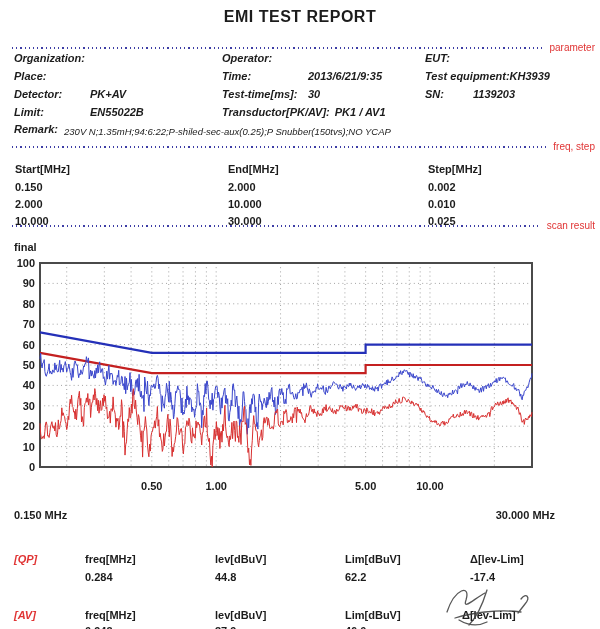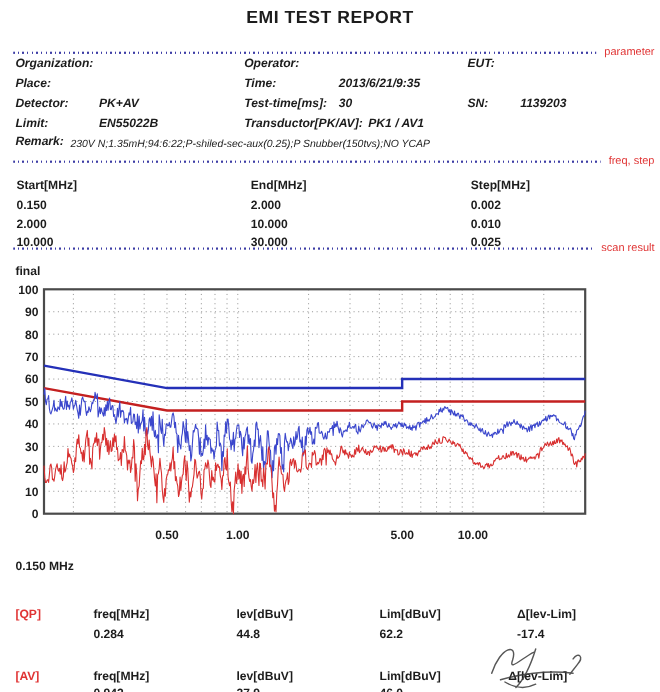--- a/index.html
+++ b/index.html
@@ -13,21 +13,21 @@
   .title{position:absolute;top:8px;left:0;width:100%;text-align:center;
          font-size:16px;font-weight:bold;letter-spacing:.5px;white-space:nowrap;}
   .divider{position:absolute;left:12px;width:583px;display:flex;align-items:center;}
   .divider .line{flex:1;height:2px;
       background-image:repeating-linear-gradient(90deg,var(--div) 0 1.3px,transparent 1.3px 4.2px);}
   .divider .dlabel{color:var(--redlab);font-size:10px;margin-left:7px;white-space:nowrap;line-height:10px;}
   .prow{position:absolute;display:flex;font-size:11px;font-weight:bold;white-space:nowrap;line-height:13px;font-style:italic;}
   .w76{min-width:76px;} .w86{min-width:86px;} .w48{min-width:48px;}
   .remark-val{font-weight:normal;font-size:9.5px;padding-top:2px;margin-left:6px;}
   .cell{position:absolute;font-size:11px;font-weight:bold;white-space:nowrap;line-height:13px;margin-top:11px;}
-  .redtag{color:var(--redlab);}
+  .redtag{color:var(--redlab);font-style:italic;}
   .wm{position:absolute;left:408px;top:595px;font-size:19px;letter-spacing:.5px;
       color:rgba(158,186,122,.62);white-space:nowrap;z-index:6;}
   #scan-chart{position:absolute;left:0;top:255px;}
   #scan-chart text{font-family:"Liberation Sans",sans-serif;font-weight:bold;font-size:11px;fill:var(--ink);}
   #scribble{position:absolute;left:425px;top:578px;z-index:7;}
 </style>
 </head>
 <body>
 
 <div id="page">
@@ -73,20 +73,24 @@
     <span>30</span>
   </div>
   <div class="prow" style="left:222px;top:106px">
     <span>Transductor[PK/AV]:</span>
     <span style="margin-left:5px">PK1  /  AV1</span>
   </div>
 
   <div class="prow" style="left:425px;top:52px">
     <span class="w48">EUT:</span>
     <span></span>
+  </div>
+  <div class="prow" style="left:425px;top:70px">
+    <span>Test equipment:</span>
+    <span>KH3939</span>
   </div>
   <div class="prow" style="left:425px;top:88px">
     <span class="w48">SN:</span>
     <span>1139203</span>
   </div>
 
   <div class="divider" style="top:142px">
     <div class="line"></div>
     <div class="dlabel">freq, step</div>
   </div>
@@ -159,20 +163,21 @@
       <text x="365.6178077164622" y="235" text-anchor="middle">5.00</text>
       <text x="429.983225875186" y="235" text-anchor="middle">10.00</text>
       <rect x="40" y="8" width="492" height="204" fill="none" stroke="#4a4a4a" stroke-width="2"></rect>
       <polyline points="40.0,77.4 151.8,97.8 365.6,97.8 365.6,89.6 532.0,89.6" fill="none" stroke="#2430b8" stroke-width="2.2"></polyline>
       <polyline points="40.0,97.8 151.8,118.2 365.6,118.2 365.6,110.0 532.0,110.0" fill="none" stroke="#c42020" stroke-width="2.2"></polyline>
       <path d="M40.0,103.7L40.7,98.1L41.4,110.0L42.1,113.0L42.8,107.9L43.5,107.6L44.2,104.6L44.9,116.6L45.6,120.2L46.3,121.3L47.0,119.0L47.7,116.7L48.4,114.2L49.1,108.8L49.8,118.5L50.5,116.0L51.2,118.0L51.9,119.1L52.7,114.9L53.4,116.2L54.1,117.5L54.8,107.9L55.5,114.6L56.2,109.9L56.9,115.5L57.6,117.0L58.3,116.6L59.0,110.7L59.7,105.3L60.4,117.3L61.1,109.5L61.8,114.8L62.5,113.3L63.2,117.1L63.9,110.7L64.6,109.9L65.3,106.6L66.0,110.8L66.7,116.9L67.4,114.3L68.1,113.1L68.8,109.0L69.5,113.0L70.2,117.5L70.9,120.6L71.6,125.3L72.3,113.3L73.0,122.4L73.7,115.0L74.4,107.6L75.1,106.0L75.8,108.4L76.5,110.2L77.3,109.8L78.0,118.1L78.7,122.7L79.4,118.7L80.1,120.0L80.8,114.8L81.5,117.1L82.2,119.3L82.9,116.5L83.6,110.9L84.3,111.9L85.0,108.5L85.7,108.9L86.4,101.7L87.1,105.1L87.8,107.4L88.5,102.9L89.2,124.0L89.9,119.9L90.6,115.1L91.3,121.1L92.0,115.9L92.7,119.0L93.4,121.1L94.1,123.3L94.8,115.6L95.5,123.0L96.2,113.0L96.9,118.4L97.6,109.8L98.3,117.8L99.0,109.5L99.7,106.8L100.4,117.3L101.1,117.5L101.9,113.7L102.6,113.8L103.3,123.5L104.0,122.1L104.7,125.0L105.4,130.1L106.1,125.1L106.8,116.1L107.5,124.1L108.2,116.4L108.9,110.3L109.6,124.2L110.3,118.3L111.0,119.2L111.7,118.1L112.4,119.8L113.1,129.4L113.8,125.8L114.5,126.3L115.2,125.3L115.9,130.4L116.6,125.6L117.3,120.3L118.0,122.2L118.7,115.3L119.4,130.0L120.1,129.0L120.8,128.5L121.5,121.3L122.2,121.7L122.9,130.8L123.6,128.7L124.3,134.7L125.0,121.5L125.7,138.7L126.5,123.2L127.2,134.9L127.9,130.2L128.6,129.2L129.3,127.3L130.0,117.6L130.7,136.7L131.4,124.4L132.1,136.2L132.8,141.0L133.5,135.5L134.2,139.7L134.9,135.7L135.6,126.2L136.3,124.7L137.0,132.3L137.7,123.5L138.4,136.2L139.1,119.3L139.8,136.2L140.5,141.9L141.2,136.1L141.9,143.4L142.6,142.3L143.3,140.2L144.0,156.6L144.7,122.0L145.4,128.0L146.1,135.6L146.8,139.0L147.5,126.1L148.2,141.7L148.9,150.6L149.6,139.8L150.3,140.8L151.1,130.7L151.8,130.3L152.5,132.2L153.2,131.9L153.9,128.9L154.6,133.4L155.3,133.3L156.0,127.6L156.7,121.8L157.4,120.4L158.1,123.5L158.8,133.8L159.5,129.0L160.2,138.5L160.9,139.8L161.6,156.4L162.3,140.8L163.0,148.2L163.7,150.0L164.4,153.2L165.1,142.2L165.8,138.8L166.5,128.3L167.2,132.9L167.9,138.6L168.6,146.8L169.3,126.3L170.0,147.4L170.7,137.3L171.4,144.6L172.1,154.4L172.8,150.0L173.5,164.0L174.2,159.7L174.9,148.4L175.7,136.4L176.4,137.7L177.1,134.8L177.8,130.8L178.5,134.5L179.2,134.4L179.9,135.3L180.6,143.1L181.3,158.0L182.0,143.0L182.7,159.7L183.4,157.0L184.1,159.0L184.8,154.5L185.5,144.2L186.2,152.6L186.9,131.2L187.6,144.9L188.3,140.8L189.0,149.6L189.7,142.5L190.4,144.1L191.1,144.4L191.8,156.9L192.5,152.2L193.2,155.2L193.9,154.1L194.6,162.3L195.3,155.1L196.0,152.8L196.7,150.5L197.4,128.7L198.1,136.4L198.8,136.3L199.5,150.3L200.3,147.8L201.0,150.8L201.7,172.8L202.4,155.4L203.1,159.9L203.8,140.5L204.5,141.7L205.2,128.5L205.9,138.7L206.6,126.3L207.3,126.0L208.0,133.3L208.7,144.1L209.4,145.6L210.1,153.8L210.8,145.1L211.5,149.4L212.2,138.1L212.9,155.2L213.6,144.3L214.3,143.4L215.0,135.7L215.7,131.4L216.4,131.6L217.1,131.3L217.8,142.6L218.5,137.1L219.2,140.3L219.9,151.9L220.6,159.2L221.3,142.8L222.0,153.1L222.7,141.9L223.4,139.8L224.1,135.1L224.9,133.1L225.6,148.2L226.3,140.3L227.0,148.9L227.7,143.7L228.4,164.1L229.1,166.1L229.8,157.4L230.5,154.0L231.2,145.1L231.9,151.0L232.6,130.4L233.3,128.7L234.0,135.4L234.7,135.0L235.4,151.9L236.1,145.4L236.8,141.0L237.5,151.2L238.2,163.7L238.9,151.1L239.6,172.8L240.3,164.4L241.0,167.2L241.7,164.2L242.4,152.1L243.1,136.7L243.8,136.9L244.5,146.4L245.2,153.8L245.9,154.5L246.6,172.5L247.3,179.3L248.0,163.6L248.7,172.9L249.5,151.5L250.2,149.4L250.9,157.9L251.6,143.7L252.3,149.2L253.0,139.3L253.7,139.1L254.4,140.9L255.1,157.1L255.8,151.9L256.5,171.5L257.2,167.5L257.9,174.1L258.6,147.8L259.3,139.0L260.0,143.9L260.7,147.0L261.4,146.6L262.1,154.8L262.8,148.6L263.5,148.2L264.2,143.2L264.9,146.1L265.6,150.5L266.3,152.7L267.0,142.1L267.7,149.8L268.4,146.4L269.1,137.3L269.8,144.5L270.5,141.6L271.2,134.7L271.9,132.5L272.6,146.7L273.3,145.0L274.1,152.0L274.8,142.3L275.5,159.5L276.2,155.8L276.9,155.9L277.6,141.6L278.3,149.6L279.0,136.1L279.7,133.8L280.4,139.7L281.1,138.0L281.8,133.5L282.5,139.9L283.2,137.5L283.9,148.5L284.6,148.5L285.3,144.2L286.0,148.7L286.7,133.5L287.4,134.3L288.1,133.8L288.8,129.6L289.5,129.2L290.2,138.7L290.9,138.8L291.6,138.8L292.3,137.0L293.0,138.9L293.7,142.5L294.4,144.2L295.1,142.4L295.8,138.7L296.5,144.0L297.2,143.6L297.9,137.3L298.7,137.8L299.4,137.8L300.1,134.5L300.8,134.5L301.5,134.4L302.2,131.9L302.9,140.8L303.6,128.7L304.3,133.7L305.0,130.5L305.7,132.7L306.4,127.9L307.1,132.5L307.8,135.1L308.5,138.6L309.2,133.8L309.9,135.8L310.6,140.1L311.3,142.3L312.0,138.0L312.7,136.6L313.4,137.5L314.1,136.0L314.8,136.0L315.5,137.2L316.2,132.1L316.9,133.4L317.6,128.8L318.3,133.6L319.0,134.1L319.7,134.3L320.4,133.0L321.1,132.7L321.8,134.4L322.5,132.3L323.3,130.7L324.0,137.4L324.7,137.9L325.4,139.5L326.1,132.3L326.8,136.1L327.5,137.7L328.2,134.5L328.9,130.9L329.6,132.2L330.3,133.8L331.0,131.4L331.7,131.1L332.4,130.1L333.1,127.2L333.8,126.7L334.5,127.6L335.2,128.8L335.9,129.5L336.6,128.9L337.3,130.1L338.0,133.0L338.7,134.2L339.4,131.7L340.1,129.4L340.8,131.3L341.5,133.9L342.2,131.8L342.9,136.3L343.6,131.2L344.3,131.2L345.0,132.5L345.7,132.0L346.4,134.0L347.1,129.6L347.9,131.0L348.6,131.7L349.3,128.2L350.0,130.8L350.7,128.1L351.4,130.7L352.1,133.3L352.8,133.0L353.5,129.9L354.2,132.8L354.9,133.3L355.6,135.4L356.3,133.7L357.0,133.4L357.7,130.7L358.4,131.2L359.1,132.9L359.8,130.0L360.5,134.0L361.2,132.2L361.9,130.3L362.6,128.5L363.3,130.3L364.0,129.9L364.7,132.8L365.4,129.4L366.1,132.8L366.8,133.3L367.5,129.5L368.2,131.7L368.9,130.8L369.6,134.4L370.3,133.8L371.0,132.8L371.7,134.9L372.5,131.6L373.2,135.4L373.9,133.6L374.6,136.3L375.3,131.5L376.0,133.9L376.7,133.5L377.4,132.1L378.1,136.1L378.8,131.9L379.5,129.5L380.2,129.2L380.9,128.8L381.6,133.4L382.3,129.1L383.0,129.8L383.7,129.6L384.4,128.0L385.1,127.6L385.8,129.1L386.5,125.4L387.2,130.1L387.9,124.6L388.6,127.8L389.3,126.6L390.0,128.0L390.7,126.2L391.4,125.3L392.1,121.9L392.8,123.7L393.5,125.8L394.2,125.0L394.9,123.8L395.6,123.8L396.3,121.2L397.1,121.2L397.8,121.1L398.5,121.9L399.2,117.2L399.9,119.2L400.6,115.7L401.3,118.9L402.0,119.7L402.7,116.3L403.4,117.8L404.1,114.8L404.8,115.1L405.5,116.3L406.2,115.8L406.9,115.4L407.6,118.0L408.3,119.6L409.0,117.3L409.7,122.1L410.4,117.5L411.1,118.8L411.8,121.0L412.5,122.3L413.2,118.7L413.9,123.2L414.6,121.4L415.3,123.2L416.0,120.8L416.7,120.6L417.4,123.1L418.1,125.6L418.8,122.1L419.5,122.4L420.2,123.8L420.9,122.2L421.7,125.5L422.4,128.0L423.1,127.5L423.8,126.6L424.5,126.8L425.2,128.4L425.9,131.3L426.6,131.4L427.3,128.9L428.0,131.7L428.7,129.5L429.4,131.5L430.1,132.2L430.8,131.9L431.5,134.1L432.2,132.4L432.9,130.3L433.6,132.8L434.3,133.9L435.0,135.5L435.7,136.5L436.4,134.2L437.1,137.8L437.8,135.9L438.5,134.5L439.2,137.9L439.9,139.2L440.6,139.5L441.3,136.5L442.0,140.1L442.7,141.7L443.4,139.1L444.1,137.8L444.8,140.2L445.5,141.2L446.3,140.7L447.0,139.8L447.7,142.7L448.4,138.6L449.1,139.7L449.8,138.0L450.5,138.2L451.2,139.8L451.9,139.8L452.6,135.1L453.3,138.9L454.0,137.7L454.7,135.5L455.4,134.8L456.1,135.3L456.8,136.0L457.5,139.0L458.2,131.1L458.9,131.2L459.6,133.7L460.3,131.0L461.0,128.4L461.7,132.7L462.4,130.8L463.1,128.5L463.8,129.7L464.5,132.0L465.2,128.9L465.9,130.0L466.6,128.8L467.3,126.5L468.0,129.4L468.7,130.6L469.4,130.7L470.1,127.9L470.9,130.8L471.6,130.4L472.3,131.5L473.0,134.0L473.7,130.5L474.4,132.7L475.1,135.4L475.8,132.3L476.5,133.6L477.2,135.0L477.9,134.4L478.6,134.3L479.3,137.6L480.0,135.6L480.7,132.8L481.4,137.2L482.1,132.9L482.8,131.2L483.5,136.3L484.2,131.6L484.9,131.8L485.6,130.7L486.3,133.8L487.0,130.2L487.7,130.6L488.4,128.7L489.1,132.7L489.8,132.2L490.5,128.3L491.2,131.4L491.9,129.5L492.6,127.7L493.3,126.9L494.0,127.5L494.7,125.8L495.5,127.1L496.2,123.5L496.9,127.8L497.6,126.7L498.3,123.3L499.0,122.3L499.7,125.8L500.4,122.5L501.1,123.7L501.8,122.7L502.5,123.5L503.2,122.1L503.9,122.5L504.6,123.4L505.3,122.9L506.0,127.4L506.7,126.0L507.4,125.9L508.1,128.2L508.8,129.2L509.5,129.6L510.2,129.7L510.9,130.4L511.6,130.8L512.3,131.2L513.0,129.6L513.7,128.5L514.4,134.0L515.1,134.6L515.8,132.8L516.5,135.6L517.2,134.9L517.9,134.9L518.6,134.1L519.3,136.3L520.1,141.2L520.8,139.0L521.5,143.8L522.2,144.8L522.9,140.0L523.6,140.4L524.3,136.2L525.0,135.5L525.7,135.4L526.4,133.4L527.1,131.6L527.8,132.8L528.5,130.7L529.2,127.2L529.9,124.6L530.6,123.0L531.3,123.2L532.0,118.3" fill="none" stroke="#3a46cc" stroke-width="1" stroke-linejoin="round"></path>
       <path d="M40.0,168.3L40.7,179.0L41.4,183.7L42.1,183.7L42.8,181.5L43.5,181.0L44.2,183.6L44.9,176.3L45.6,168.2L46.3,166.9L47.0,170.3L47.7,181.0L48.4,180.6L49.1,182.5L49.8,177.6L50.5,172.0L51.2,169.3L51.9,166.7L52.7,172.3L53.4,173.3L54.1,170.8L54.8,176.0L55.5,167.6L56.2,179.8L56.9,181.9L57.6,178.0L58.3,164.9L59.0,174.2L59.7,172.5L60.4,168.3L61.1,165.6L61.8,152.8L62.5,160.4L63.2,157.8L63.9,160.7L64.6,161.7L65.3,166.4L66.0,168.6L66.7,174.6L67.4,171.4L68.1,161.1L68.8,164.7L69.5,150.6L70.2,144.2L70.9,148.7L71.6,140.2L72.3,151.6L73.0,152.4L73.7,157.2L74.4,156.3L75.1,164.0L75.8,154.3L76.5,164.9L77.3,153.8L78.0,144.6L78.7,140.4L79.4,136.3L80.1,150.4L80.8,143.3L81.5,167.0L82.2,161.6L82.9,166.0L83.6,171.3L84.3,152.6L85.0,148.6L85.7,147.9L86.4,142.9L87.1,147.2L87.8,138.5L88.5,150.1L89.2,144.2L89.9,144.1L90.6,162.5L91.3,152.8L92.0,147.3L92.7,147.2L93.4,139.8L94.1,145.0L94.8,133.6L95.5,138.3L96.2,149.7L96.9,143.4L97.6,155.7L98.3,145.2L99.0,158.2L99.7,151.4L100.4,145.7L101.1,155.5L101.9,154.4L102.6,143.0L103.3,150.8L104.0,139.7L104.7,146.3L105.4,141.1L106.1,153.6L106.8,152.1L107.5,163.8L108.2,162.9L108.9,162.1L109.6,156.3L110.3,168.1L111.0,153.7L111.7,154.2L112.4,156.3L113.1,141.9L113.8,154.3L114.5,155.6L115.2,159.2L115.9,172.2L116.6,163.3L117.3,166.1L118.0,163.3L118.7,174.5L119.4,170.2L120.1,160.8L120.8,161.4L121.5,144.7L122.2,151.6L122.9,182.5L123.6,166.6L124.3,176.3L125.0,200.1L125.7,189.8L126.5,186.8L127.2,174.3L127.9,163.9L128.6,166.5L129.3,152.6L130.0,162.9L130.7,162.5L131.4,149.0L132.1,158.3L132.8,137.6L133.5,133.7L134.2,150.0L134.9,153.9L135.6,145.1L136.3,156.0L137.0,162.2L137.7,169.6L138.4,159.6L139.1,162.3L139.8,171.0L140.5,180.2L141.2,186.8L141.9,175.7L142.6,202.1L143.3,176.9L144.0,175.5L144.7,170.9L145.4,161.6L146.1,169.8L146.8,175.0L147.5,190.1L148.2,197.2L148.9,201.8L149.6,189.1L150.3,196.1L151.1,180.6L151.8,177.3L152.5,176.1L153.2,172.0L153.9,172.7L154.6,165.8L155.3,173.1L156.0,165.1L156.7,161.7L157.4,151.5L158.1,171.0L158.8,164.7L159.5,182.0L160.2,178.3L160.9,184.0L161.6,186.9L162.3,196.4L163.0,193.9L163.7,178.6L164.4,191.0L165.1,182.1L165.8,177.2L166.5,176.0L167.2,164.8L167.9,159.3L168.6,172.1L169.3,181.8L170.0,164.1L170.7,171.4L171.4,185.9L172.1,201.5L172.8,192.2L173.5,196.7L174.2,189.0L174.9,187.5L175.7,181.3L176.4,176.0L177.1,162.6L177.8,163.9L178.5,172.7L179.2,179.7L179.9,177.6L180.6,174.2L181.3,173.4L182.0,178.2L182.7,193.4L183.4,198.9L184.1,189.7L184.8,189.0L185.5,172.2L186.2,171.1L186.9,165.7L187.6,168.8L188.3,170.7L189.0,163.2L189.7,166.9L190.4,177.0L191.1,186.0L191.8,188.2L192.5,172.8L193.2,181.4L193.9,178.8L194.6,182.8L195.3,183.3L196.0,165.8L196.7,172.7L197.4,168.0L198.1,167.0L198.8,169.9L199.5,169.3L200.3,177.9L201.0,180.4L201.7,190.0L202.4,177.6L203.1,177.4L203.8,163.6L204.5,160.9L205.2,171.0L205.9,172.3L206.6,152.9L207.3,178.2L208.0,183.0L208.7,186.5L209.4,183.3L210.1,200.0L210.8,210.1L211.5,201.2L212.2,212.0L212.9,190.6L213.6,184.2L214.3,174.1L215.0,184.5L215.7,178.9L216.4,166.6L217.1,180.5L217.8,172.4L218.5,184.6L219.2,173.4L219.9,193.5L220.6,177.9L221.3,176.1L222.0,187.2L222.7,169.4L223.4,176.0L224.1,164.0L224.9,150.3L225.6,171.4L226.3,179.0L227.0,182.7L227.7,181.0L228.4,187.2L229.1,191.5L229.8,180.9L230.5,184.5L231.2,178.6L231.9,167.4L232.6,183.7L233.3,171.5L234.0,166.0L234.7,175.4L235.4,186.4L236.1,166.0L236.8,166.6L237.5,182.5L238.2,181.2L238.9,187.4L239.6,170.6L240.3,177.2L241.0,189.5L241.7,167.7L242.4,165.9L243.1,166.8L243.8,153.6L244.5,151.1L245.2,169.3L245.9,167.7L246.6,170.7L247.3,184.0L248.0,197.5L248.7,193.1L249.5,209.8L250.2,204.3L250.9,210.4L251.6,193.9L252.3,185.3L253.0,170.4L253.7,160.6L254.4,168.7L255.1,168.9L255.8,175.2L256.5,176.2L257.2,176.4L257.9,187.6L258.6,191.8L259.3,185.3L260.0,181.8L260.7,180.3L261.4,174.8L262.1,185.4L262.8,182.3L263.5,165.8L264.2,162.6L264.9,168.2L265.6,165.9L266.3,162.5L267.0,162.0L267.7,170.3L268.4,163.4L269.1,167.1L269.8,173.1L270.5,174.0L271.2,172.9L271.9,172.0L272.6,171.8L273.3,174.2L274.1,169.7L274.8,158.5L275.5,156.6L276.2,158.0L276.9,155.2L277.6,154.0L278.3,168.9L279.0,170.9L279.7,171.7L280.4,169.5L281.1,166.0L281.8,166.7L282.5,166.5L283.2,169.9L283.9,156.2L284.6,158.7L285.3,157.6L286.0,154.6L286.7,157.6L287.4,167.6L288.1,167.5L288.8,165.3L289.5,166.6L290.2,165.1L290.9,161.6L291.6,162.5L292.3,168.0L293.0,158.6L293.7,162.8L294.4,154.3L295.1,152.6L295.8,154.3L296.5,167.6L297.2,152.0L297.9,156.3L298.7,154.1L299.4,157.8L300.1,154.1L300.8,158.4L301.5,157.5L302.2,162.1L302.9,163.1L303.6,164.5L304.3,164.9L305.0,167.8L305.7,163.0L306.4,158.6L307.1,161.8L307.8,160.7L308.5,160.1L309.2,156.9L309.9,151.3L310.6,150.5L311.3,154.5L312.0,156.8L312.7,154.2L313.4,158.5L314.1,153.9L314.8,157.8L315.5,156.9L316.2,158.8L316.9,161.6L317.6,155.9L318.3,158.5L319.0,158.5L319.7,160.8L320.4,158.6L321.1,160.1L321.8,160.4L322.5,153.7L323.3,158.0L324.0,151.9L324.7,153.1L325.4,155.3L326.1,149.6L326.8,156.5L327.5,155.0L328.2,154.7L328.9,152.7L329.6,151.6L330.3,154.3L331.0,155.3L331.7,156.9L332.4,153.5L333.1,158.1L333.8,158.2L334.5,155.4L335.2,155.7L335.9,159.1L336.6,154.1L337.3,155.1L338.0,156.3L338.7,155.4L339.4,153.8L340.1,150.3L340.8,151.7L341.5,151.0L342.2,150.4L342.9,152.6L343.6,152.3L344.3,154.2L345.0,153.0L345.7,150.2L346.4,156.1L347.1,155.3L347.9,151.4L348.6,151.4L349.3,155.3L350.0,152.0L350.7,155.2L351.4,155.3L352.1,154.2L352.8,150.9L353.5,153.3L354.2,150.6L354.9,151.7L355.6,149.4L356.3,153.1L357.0,149.2L357.7,151.3L358.4,156.4L359.1,153.4L359.8,153.8L360.5,154.1L361.2,153.9L361.9,158.5L362.6,158.3L363.3,157.3L364.0,153.7L364.7,153.9L365.4,156.6L366.1,158.7L366.8,152.9L367.5,154.4L368.2,157.6L368.9,157.9L369.6,156.5L370.3,157.1L371.0,158.2L371.7,153.7L372.5,159.0L373.2,159.9L373.9,155.0L374.6,160.9L375.3,158.2L376.0,157.6L376.7,156.9L377.4,156.5L378.1,158.7L378.8,156.9L379.5,159.4L380.2,156.6L380.9,154.7L381.6,155.5L382.3,153.9L383.0,151.7L383.7,151.7L384.4,153.7L385.1,150.9L385.8,151.6L386.5,153.4L387.2,153.4L387.9,151.6L388.6,153.6L389.3,149.4L390.0,151.2L390.7,152.9L391.4,151.1L392.1,152.4L392.8,149.1L393.5,146.9L394.2,148.5L394.9,149.1L395.6,144.7L396.3,146.7L397.1,148.2L397.8,148.5L398.5,145.9L399.2,143.4L399.9,147.6L400.6,148.0L401.3,148.0L402.0,147.1L402.7,142.1L403.4,142.1L404.1,142.7L404.8,142.7L405.5,144.8L406.2,145.7L406.9,147.1L407.6,146.1L408.3,144.2L409.0,145.7L409.7,146.2L410.4,148.6L411.1,148.9L411.8,145.9L412.5,148.2L413.2,147.3L413.9,150.6L414.6,150.5L415.3,149.1L416.0,148.1L416.7,148.7L417.4,150.4L418.1,148.9L418.8,151.8L419.5,153.0L420.2,155.4L420.9,153.0L421.7,157.2L422.4,157.4L423.1,155.4L423.8,157.1L424.5,156.7L425.2,159.7L425.9,160.3L426.6,162.4L427.3,160.8L428.0,162.1L428.7,162.5L429.4,161.3L430.1,165.8L430.8,166.8L431.5,165.5L432.2,167.2L432.9,166.1L433.6,166.8L434.3,165.6L435.0,167.7L435.7,165.5L436.4,166.0L437.1,169.8L437.8,169.5L438.5,168.5L439.2,169.7L439.9,171.1L440.6,169.9L441.3,167.3L442.0,167.4L442.7,166.2L443.4,169.3L444.1,166.4L444.8,170.3L445.5,168.3L446.3,166.9L447.0,168.5L447.7,168.2L448.4,167.2L449.1,163.6L449.8,164.2L450.5,162.8L451.2,161.5L451.9,161.8L452.6,161.5L453.3,159.2L454.0,163.0L454.7,162.5L455.4,162.1L456.1,162.2L456.8,159.6L457.5,159.2L458.2,160.9L458.9,161.9L459.6,162.1L460.3,157.1L461.0,161.1L461.7,160.0L462.4,158.5L463.1,160.6L463.8,158.8L464.5,155.3L465.2,158.9L465.9,155.5L466.6,155.5L467.3,158.7L468.0,157.7L468.7,157.1L469.4,156.2L470.1,161.1L470.9,157.3L471.6,157.2L472.3,161.8L473.0,163.0L473.7,158.5L474.4,162.4L475.1,161.2L475.8,160.8L476.5,164.3L477.2,164.0L477.9,160.4L478.6,165.1L479.3,163.0L480.0,162.8L480.7,161.4L481.4,161.5L482.1,160.2L482.8,161.8L483.5,160.5L484.2,161.6L484.9,161.4L485.6,160.2L486.3,162.4L487.0,160.9L487.7,158.1L488.4,158.2L489.1,157.1L489.8,161.6L490.5,157.5L491.2,152.7L491.9,151.4L492.6,154.8L493.3,152.6L494.0,152.2L494.7,150.8L495.5,148.0L496.2,149.4L496.9,150.0L497.6,146.9L498.3,148.5L499.0,150.6L499.7,148.4L500.4,146.7L501.1,149.7L501.8,149.7L502.5,146.3L503.2,149.2L503.9,145.6L504.6,148.2L505.3,148.2L506.0,144.1L506.7,147.4L507.4,143.7L508.1,142.8L508.8,147.7L509.5,145.1L510.2,146.1L510.9,144.9L511.6,149.1L512.3,147.2L513.0,149.3L513.7,148.8L514.4,151.2L515.1,150.9L515.8,150.4L516.5,154.5L517.2,153.3L517.9,152.0L518.6,155.0L519.3,159.4L520.1,157.7L520.8,160.0L521.5,165.7L522.2,167.3L522.9,166.0L523.6,164.6L524.3,169.4L525.0,164.4L525.7,163.0L526.4,164.9L527.1,163.9L527.8,164.7L528.5,161.5L529.2,162.9L529.9,159.8L530.6,160.1L531.3,161.8L532.0,157.1" fill="none" stroke="#d83030" stroke-width="1" stroke-linejoin="round"></path>
     </svg>
 
   <div class="cell" style="left:14px;top:498px">0.150 MHz</div>
+  <div class="cell" style="left:430px;top:498px;width:125px;text-align:right">30.000 MHz</div>
 
 
   <div class="cell redtag" style="left:14px;top:542px">[QP]</div>
   <div class="cell" style="left:85px;top:542px">freq[MHz]</div>
   <div class="cell" style="left:215px;top:542px">lev[dBuV]</div>
   <div class="cell" style="left:345px;top:542px">Lim[dBuV]</div>
   <div class="cell" style="left:470px;top:542px">Δ[lev-Lim]</div>
   <div class="cell" style="left:85px;top:560px">0.284</div>
   <div class="cell" style="left:215px;top:560px">44.8</div>
   <div class="cell" style="left:345px;top:560px">62.2</div>

